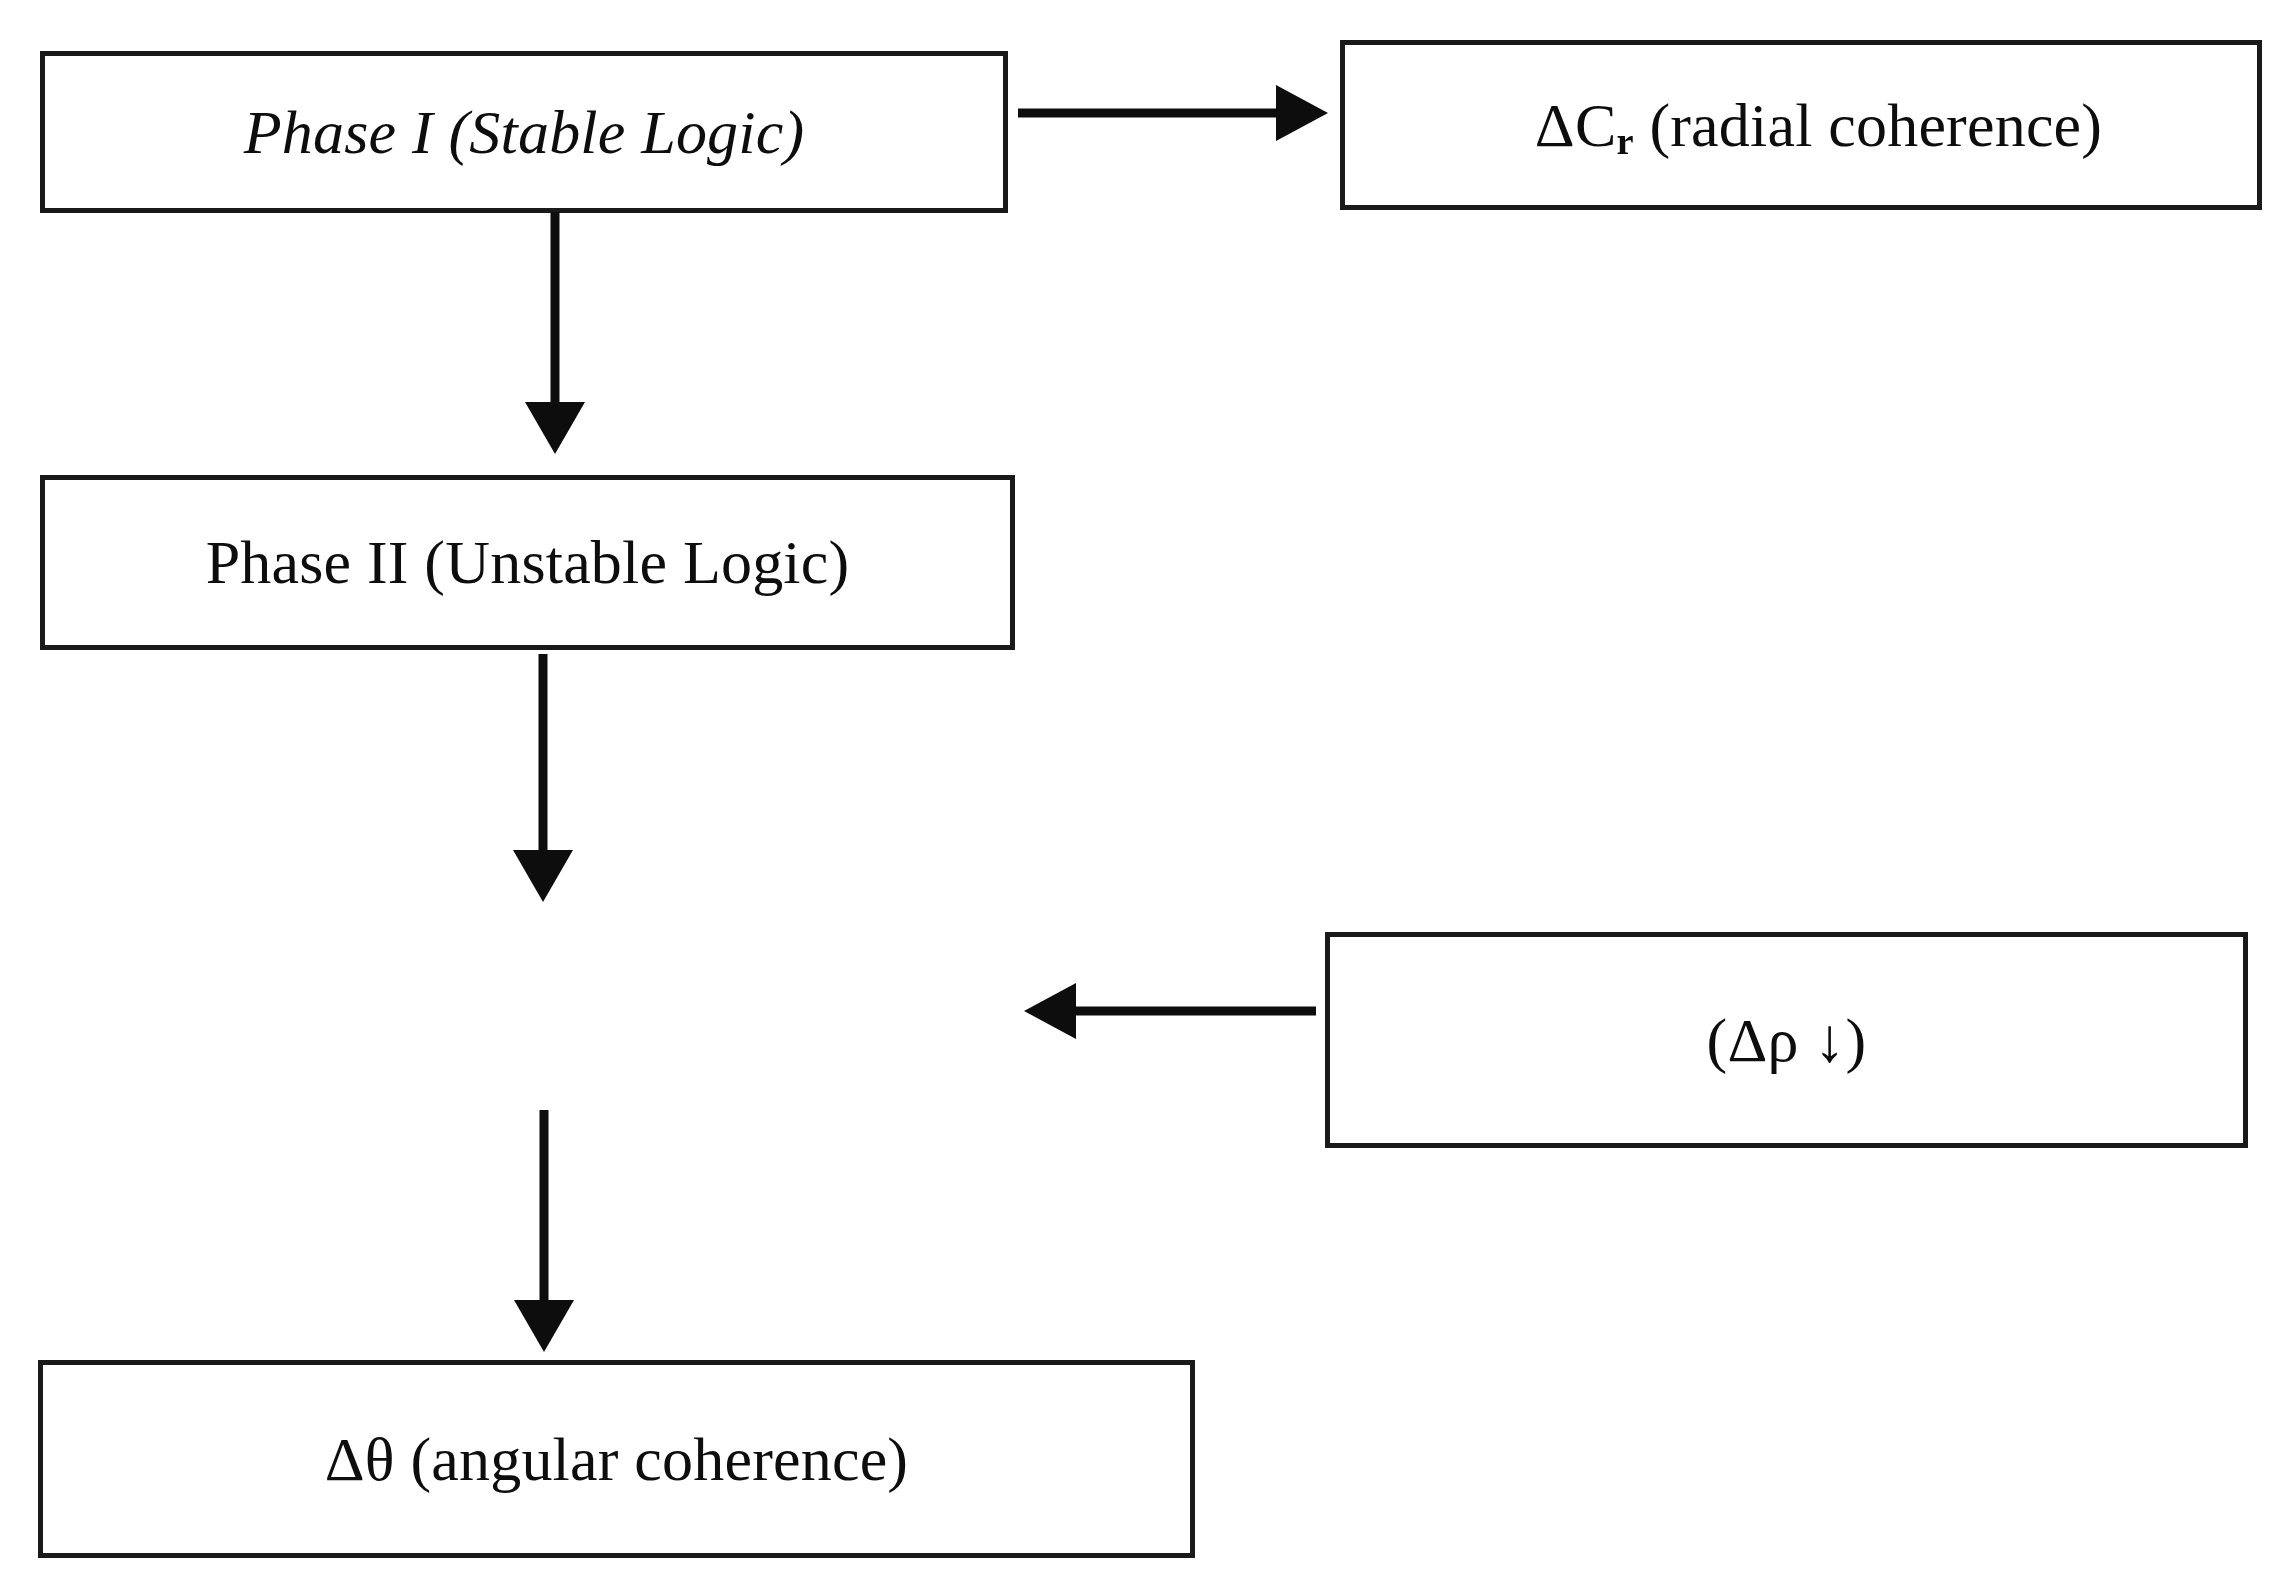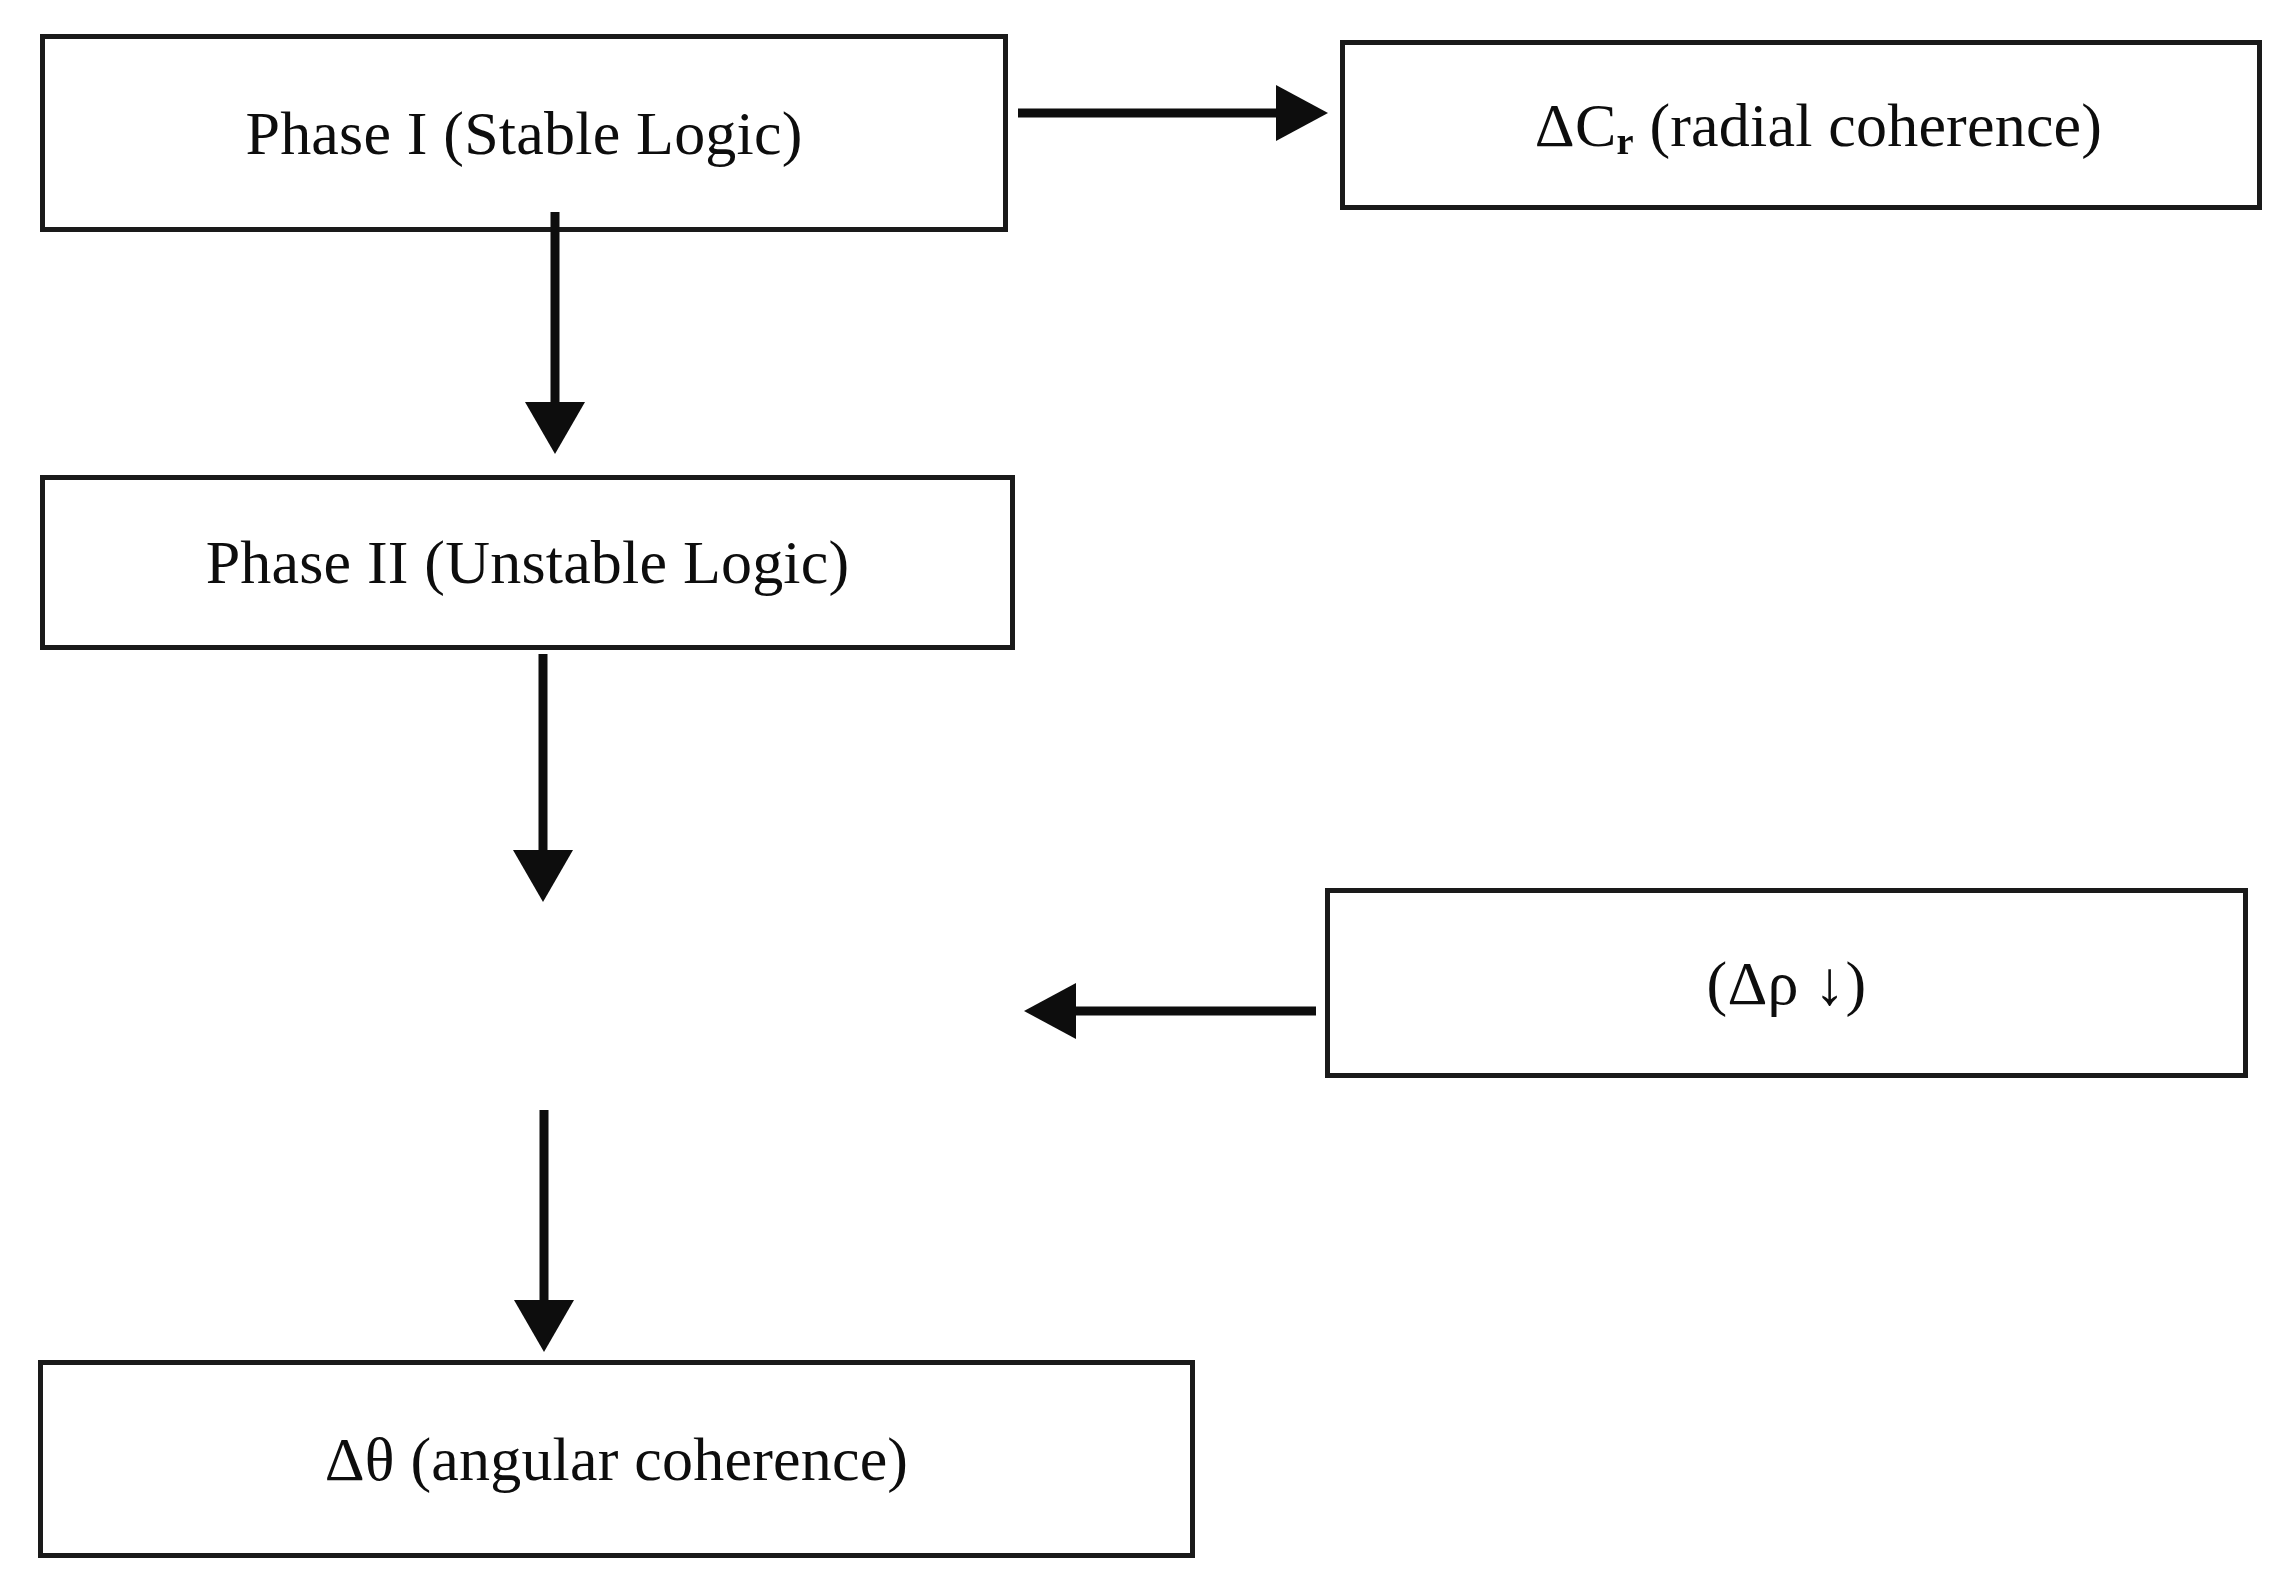--- a/index.html
+++ b/index.html
@@ -36,25 +36,25 @@
     letter-spacing: 0.2px;
   }
   .node-label sub {
     font-size: 0.62em;
     font-weight: bold;
     vertical-align: baseline;
     position: relative;
     top: 0.22em;
   }
   
-  #node-phase-1      { left: 40px;   top: 34px;   width: 968px;  height: 198px; }
+  #node-phase-1      { left: 40px;   top: 51px;   width: 968px;  height: 162px; font-style: italic; }
   #node-delta-cr     { left: 1340px; top: 40px;   width: 922px;  height: 170px; padding-left: 35px; }
   #node-phase-2      { left: 40px;   top: 475px;  width: 975px;  height: 175px; align-items: center; }
   #node-phase-3      { left: 42px;   top: 933px;  width: 978px;  height: 172px; }
-  #node-delta-rho    { left: 1325px; top: 888px;  width: 923px;  height: 190px; text-align: center; }
+  #node-delta-rho    { left: 1325px; top: 932px;  width: 923px;  height: 216px; text-align: center; }
   #node-delta-theta  { left: 38px;   top: 1360px; width: 1157px; height: 198px; }
 
   
   .arrow { position: absolute; }
   .arrow .shaft-v {
     position: absolute;
     left: 50%;
     transform: translateX(-50%);
     width: 9px;
     background: #0d0d0d;

